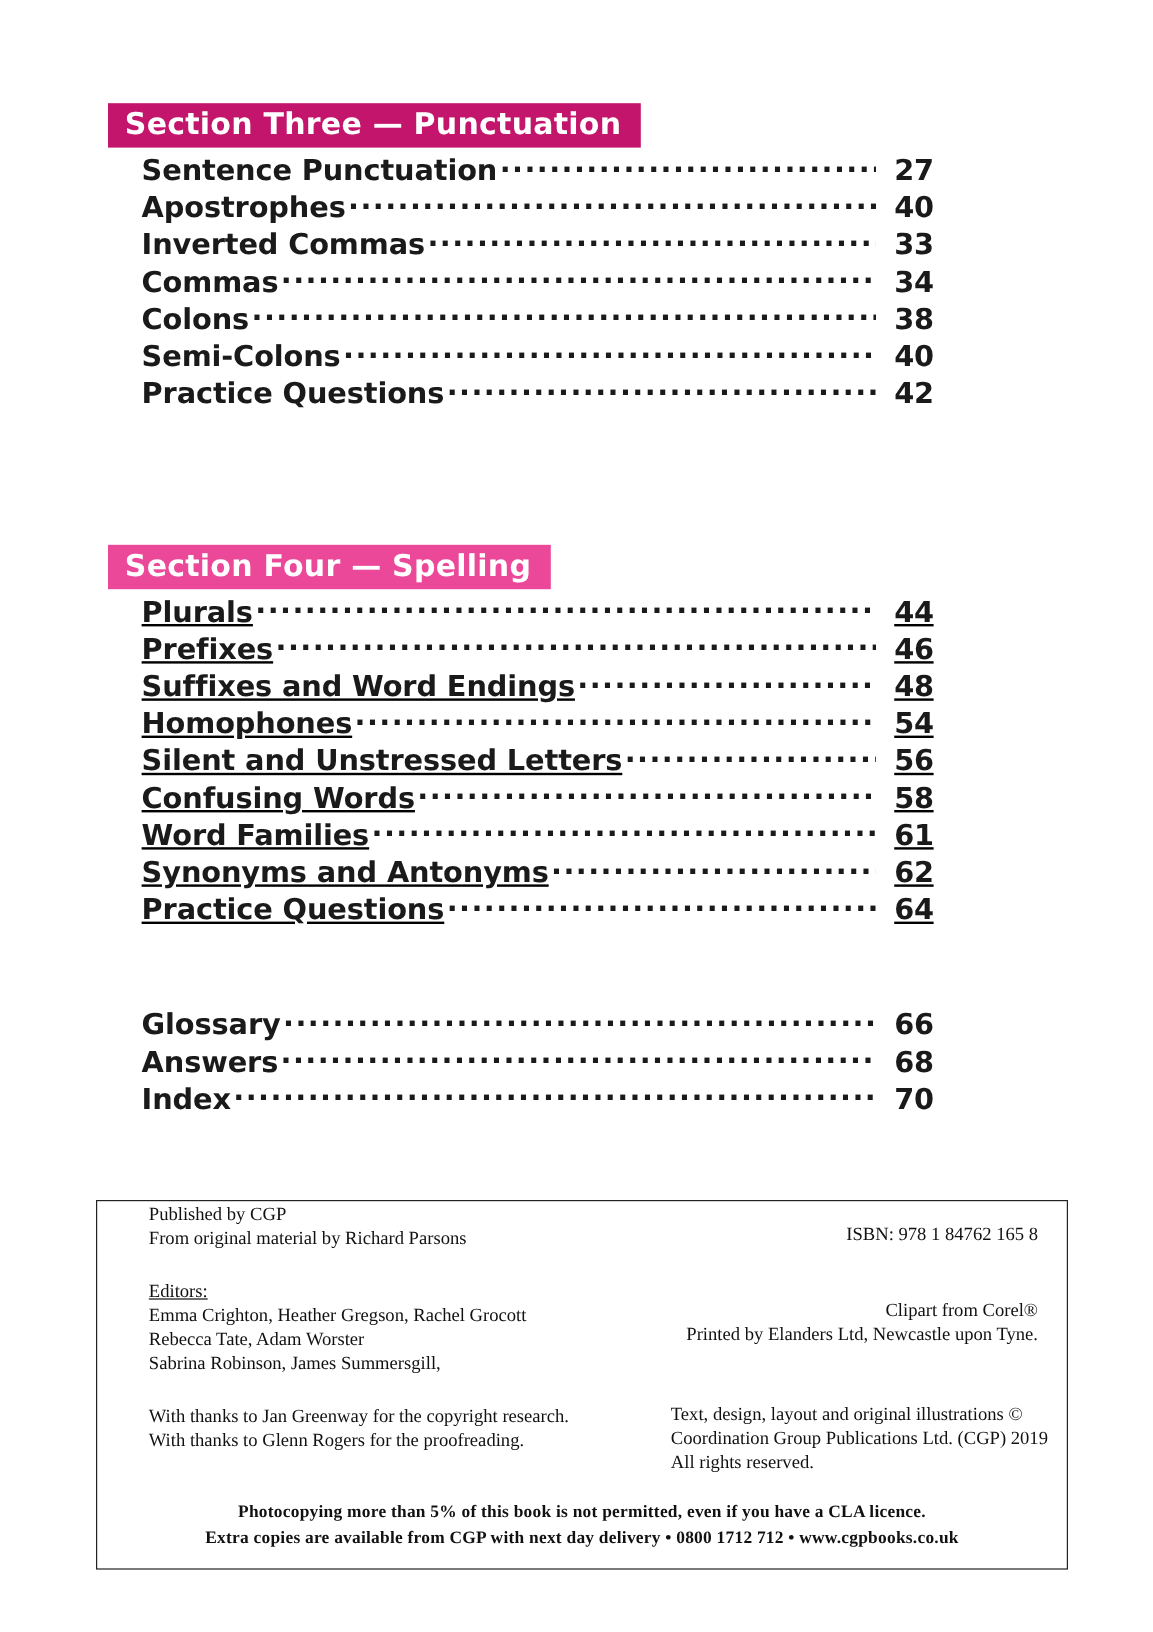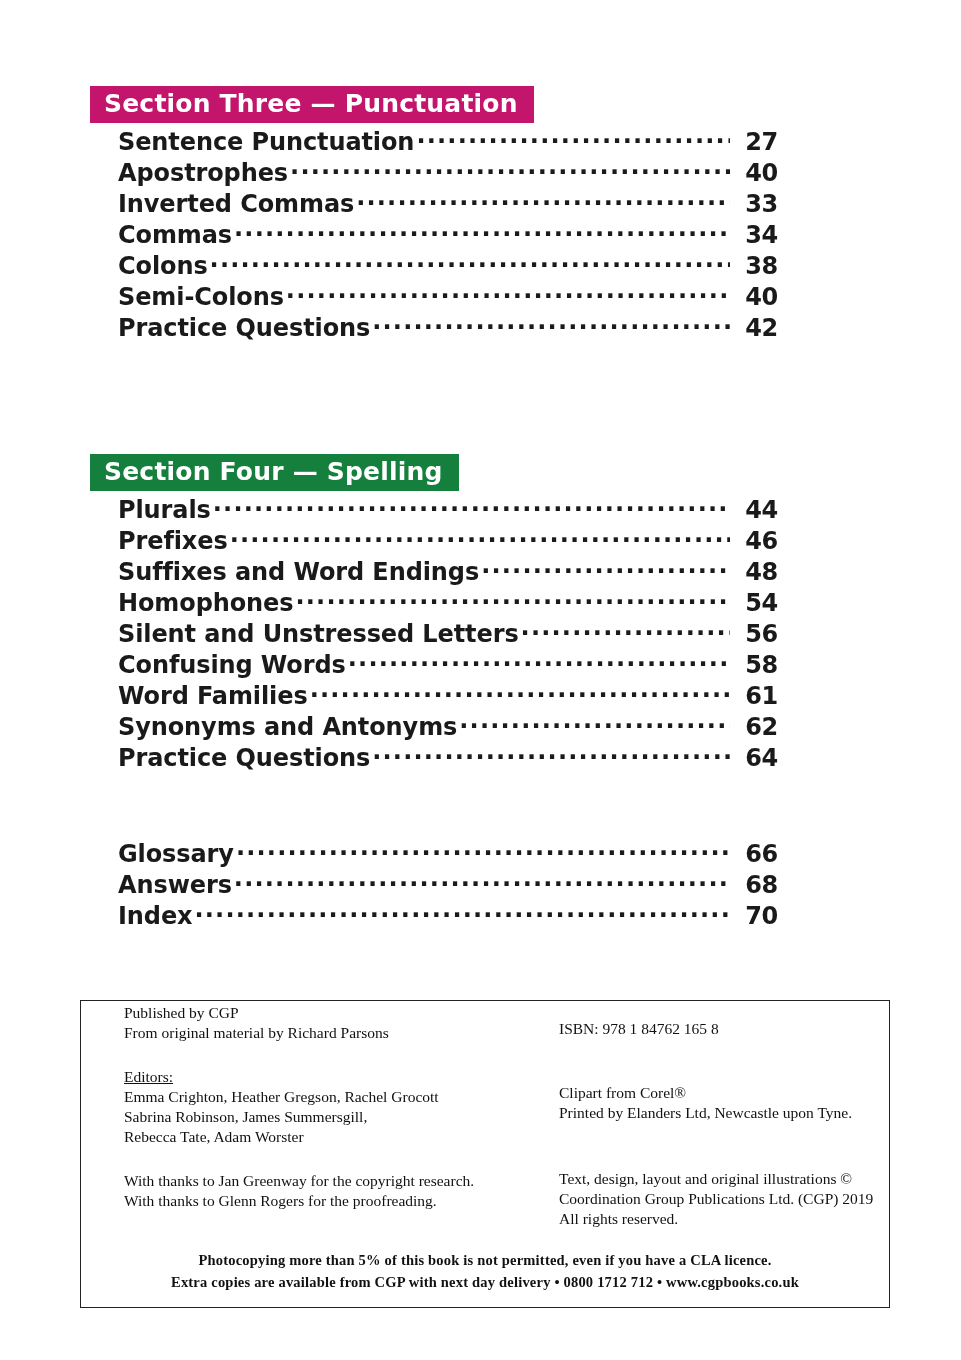--- a/index.html
+++ b/index.html
@@ -36,31 +36,31 @@
     white-space: nowrap;
   }
   #banner-three {
     left: 90px;
     top: 86px;
     background: #c2156b;
   }
   #banner-four {
     left: 90px;
     top: 454px;
-    background: #15803d;
+    background: #ec4899;
   }
 
   
   .toc-list {
     position: absolute;
     left: 118px;
     width: 660px;
   }
   #list-three { top: 126px; }
-  #list-four  { top: 494px; }
+  #list-four  { top: 494px; text-decoration: underline; }
   #list-back  { top: 838px; }
 
   .toc-row {
     display: flex;
     align-items: baseline;
     height: 31px;
     font-family: "DejaVu Sans", sans-serif;
     font-size: 24px;
     font-weight: bold;
     color: #1a1a1a;
@@ -110,23 +110,24 @@
   }
   .imp-left {
     position: absolute;
     left: 14px;
     top: 2px;
     width: 420px;
     margin-left: 29px;
   }
   .imp-right {
     position: absolute;
-    left: 478px;
+    left: 464px;
     top: 18px;
     width: 320px;
+    text-align: right;
   }
   .imp-line {
     font-size: 15.5px;
     line-height: 20px;
   }
   .imp-gap { height: 24px; }
   .imp-gap-sm { height: 20px; }
   .imp-underline {
     text-decoration: underline;
     font-size: 15.5px;
@@ -287,22 +288,22 @@
   <div class="imprint">
 
     <div class="imp-left">
       <div class="imp-line">Published by CGP</div>
       <div class="imp-line">From original material by Richard Parsons</div>
 
       <div class="imp-gap"></div>
 
       <div class="imp-underline">Editors:</div>
       <div class="imp-line">Emma Crighton, Heather Gregson, Rachel Grocott</div>
+      <div class="imp-line">Rebecca Tate, Adam Worster</div>
       <div class="imp-line">Sabrina Robinson, James Summersgill,</div>
-      <div class="imp-line">Rebecca Tate, Adam Worster</div>
 
       <div class="imp-gap"></div>
 
       <div class="imp-line">With thanks to Jan Greenway for the copyright research.</div>
       <div class="imp-line">With thanks to Glenn Rogers for the proofreading.</div>
     </div>
 
     <div class="imp-right">
       <div class="imp-line">ISBN: 978 1 84762 165 8</div>
 

